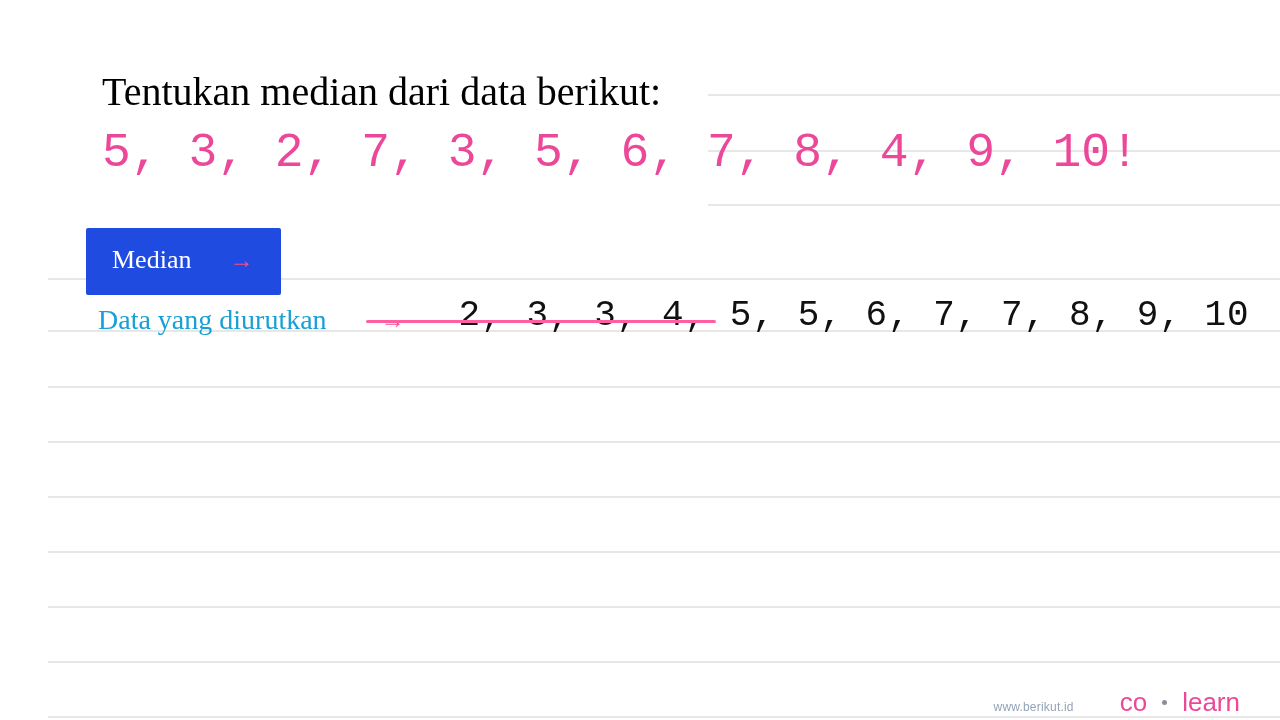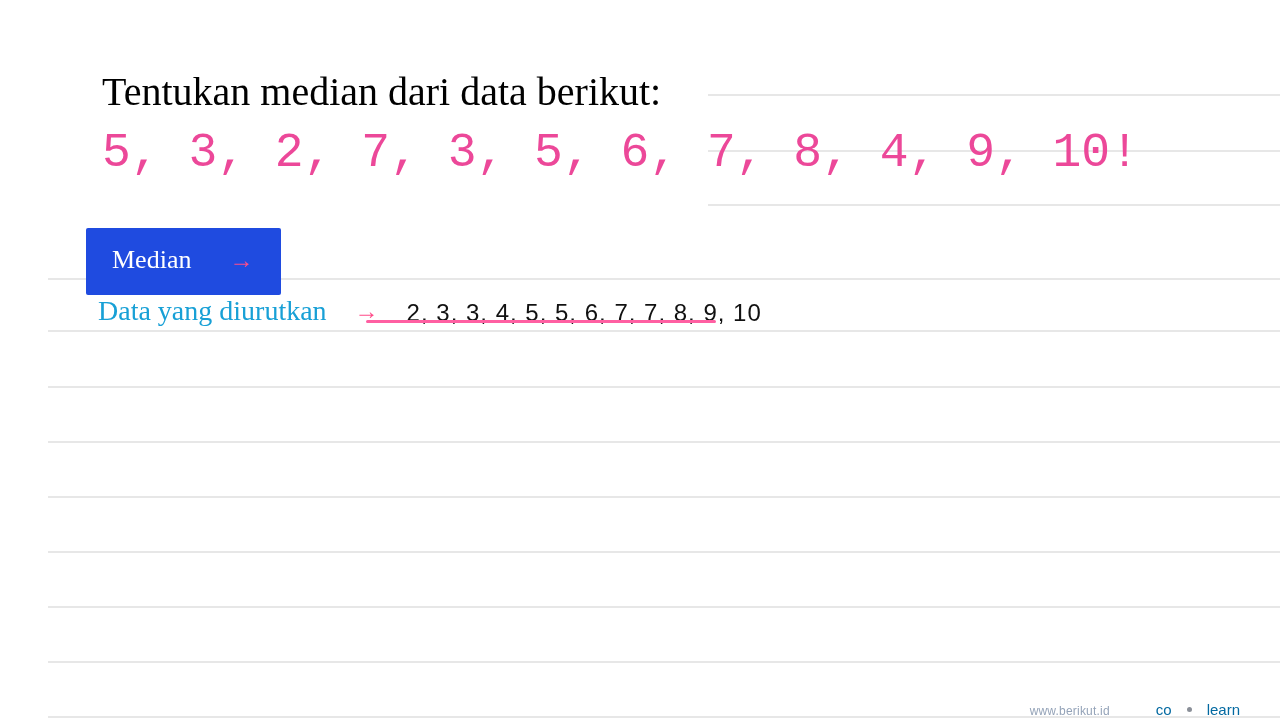--- a/index.html
+++ b/index.html
@@ -66,37 +66,37 @@
     font-size: 24px;
   }
 
   
   .sorted-row {
     position: absolute;
     left: 38px;
     top: 236px;
     display: flex;
     align-items: flex-end;
-    gap: 4px;
+    gap: 30px;
     font-family: "Comic Sans MS", "Segoe Script", cursive;
     font-size: 28px;
     line-height: 1.1;
   }
   .sorted-label {
     color: #18a0d6;
   }
   .sorted-arrow {
     color: #ff4d8a;
     font-size: 24px;
     padding-bottom: 2px;
   }
   .sorted-values {
     color: #111111;
-    font-family: Liberation Sans, sans-serif;
-    font-size: 24px;
+    font-family: Liberation Mono, monospace;
+    font-size: 36px;
     letter-spacing: 1px;
   }
   .underline-pink {
     position: absolute;
     left: 318px;
     top: 272px;
     width: 350px;
     height: 0;
     border-top: 3px solid #ff5fa2;
     border-radius: 2px;
@@ -111,22 +111,22 @@
     align-items: baseline;
     gap: 10px;
     color: #6b7280;
   }
   .footer .url {
     font-size: 12px;
     color: #94a3b8;
     letter-spacing: 0.2px;
   }
   .footer .brand {
-    font-size: 15px;
-    color: #0369a1;
+    font-size: 26px;
+    color: #ec4899;
     font-weight: 500;
   }
   .footer .brand .dot {
     display: inline-block;
     width: 5px; height: 5px;
     background: #8a8f98;
     border-radius: 50%;
     vertical-align: middle;
     margin: 0 3px 3px 3px;
   }

